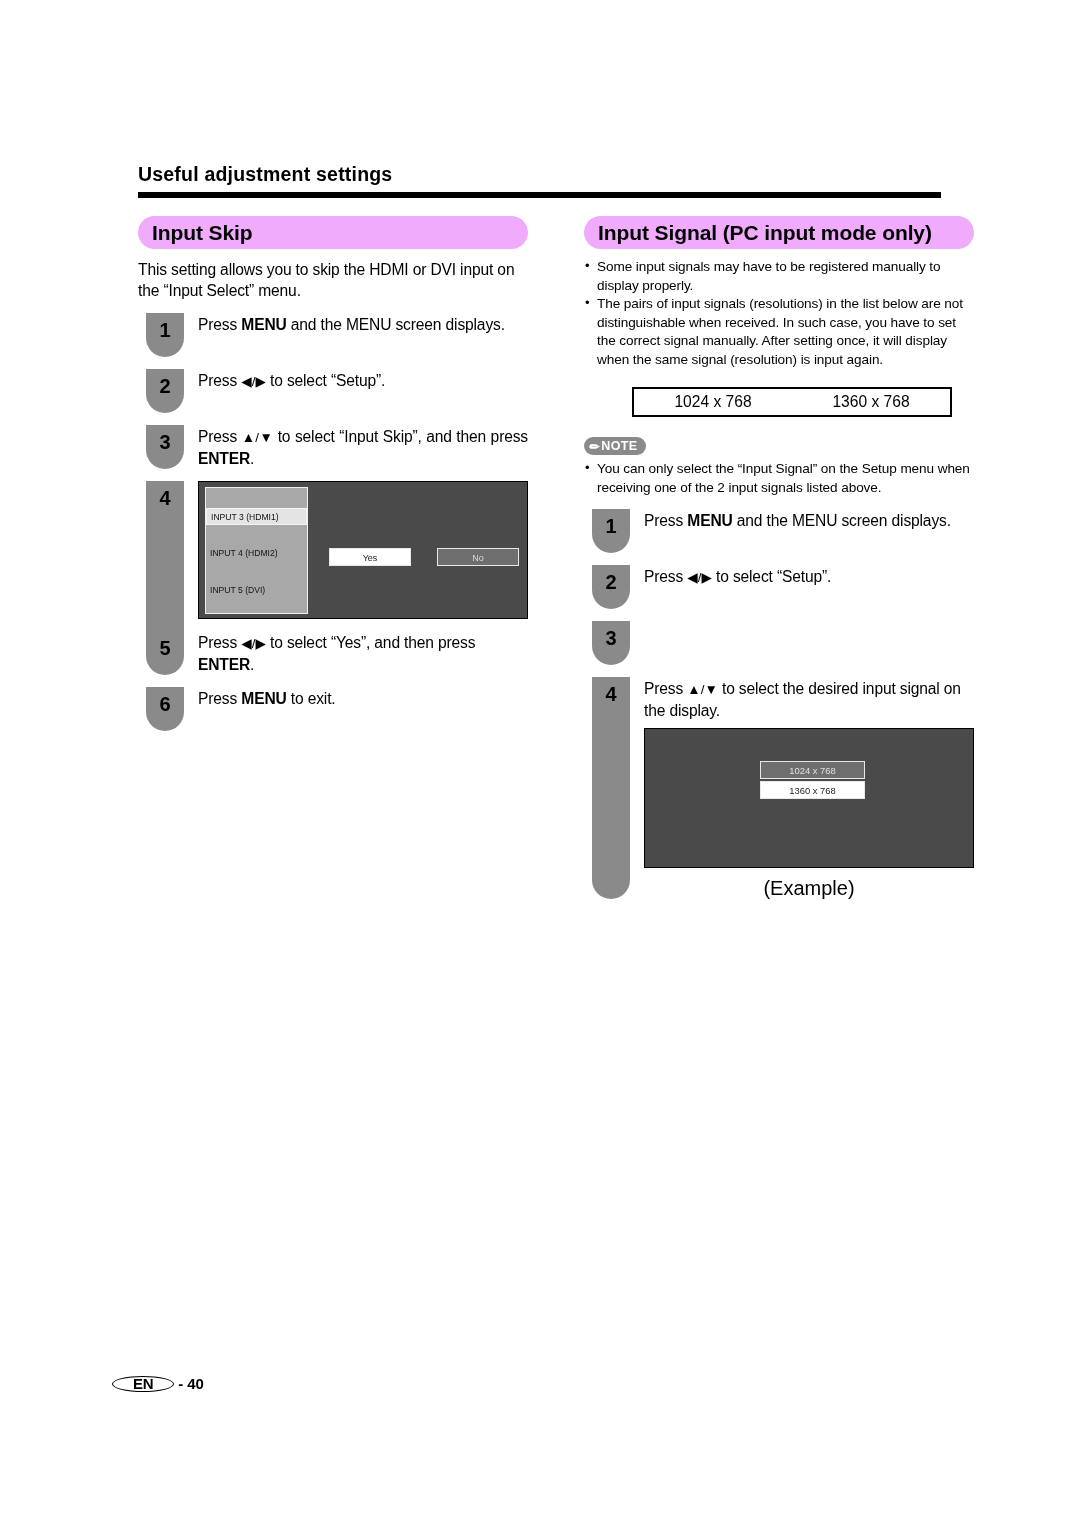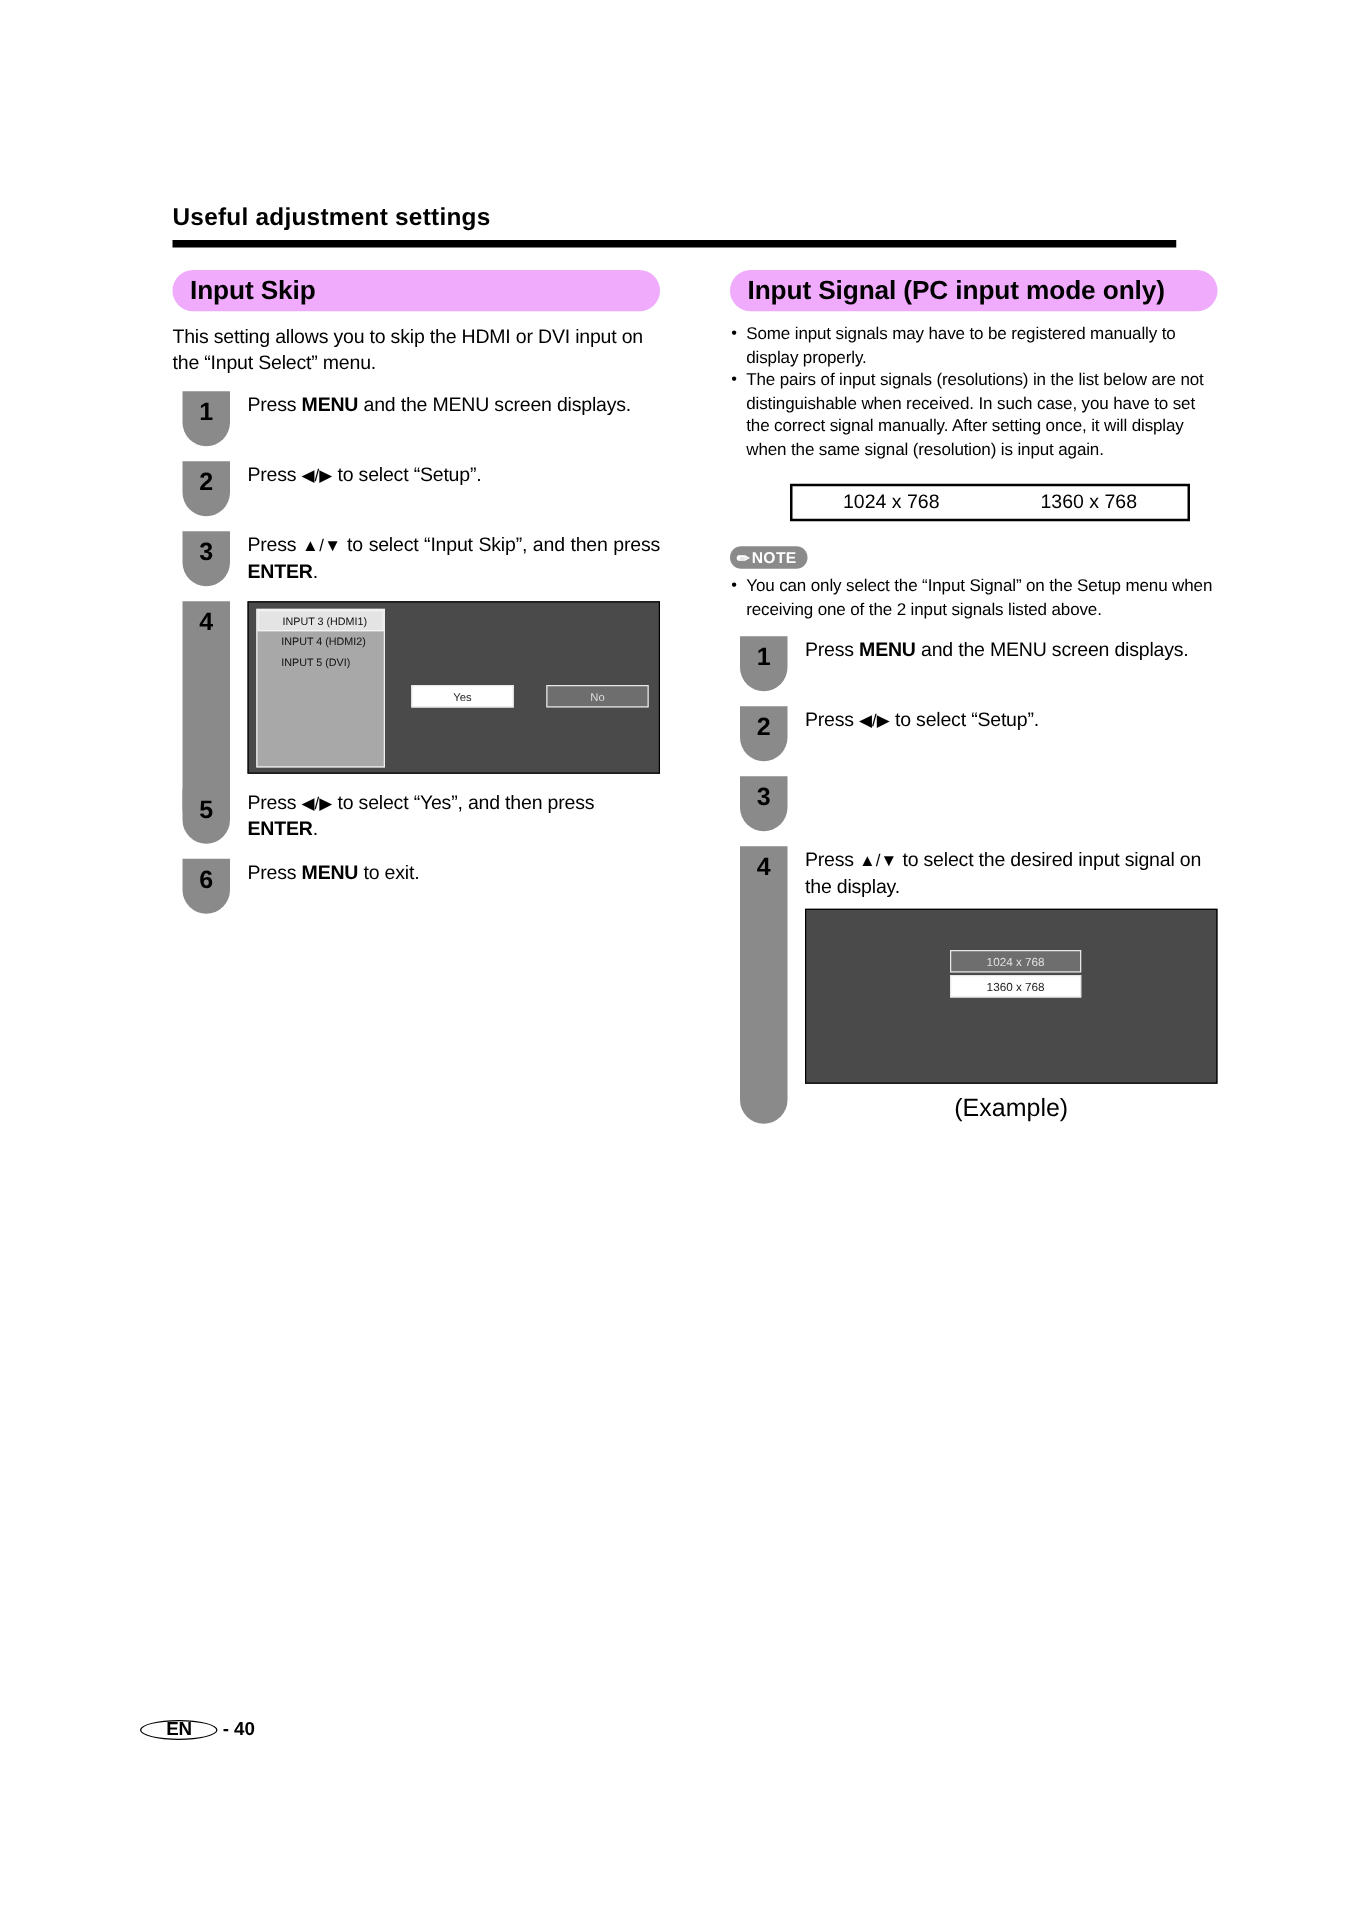--- a/index.html
+++ b/index.html
@@ -130,23 +130,24 @@
     width: 103px;
     height: 127px;
     background: #a8a8a8;
     border: 1px solid #efefef;
     box-sizing: border-box;
   }
   .osd-item {
     height: 17px;
     line-height: 17px;
     font-size: 8.6px;
-    padding-left: 19px;
+    padding-left: 4px;
     color: #111;
     white-space: nowrap;
+    margin-top: 20px;
   }
   .osd-item.sel {
     background: #e4e4e4;
     border: 1px solid #f4f4f4;
     box-sizing: border-box;
   }
   .osd-skip .btn-row {
     position: absolute;
     left: 130px;
     top: 66px;

